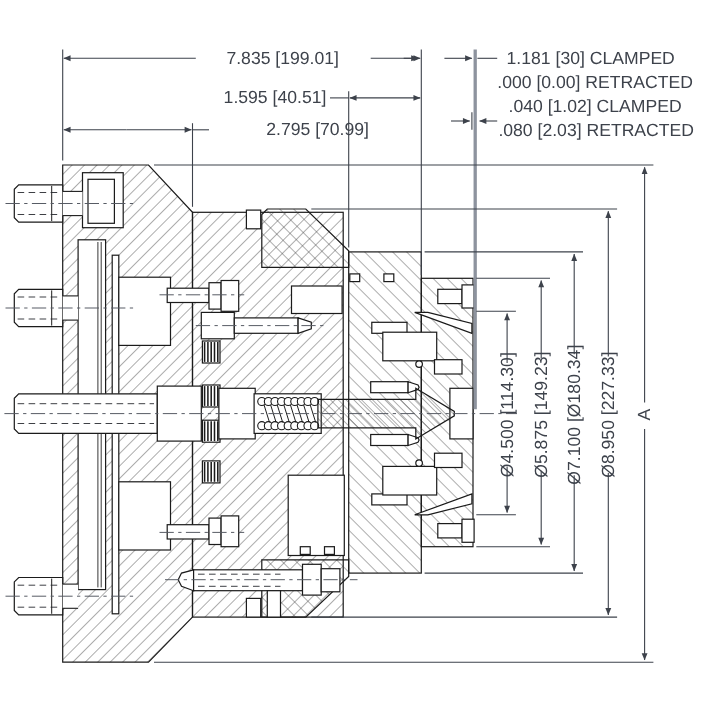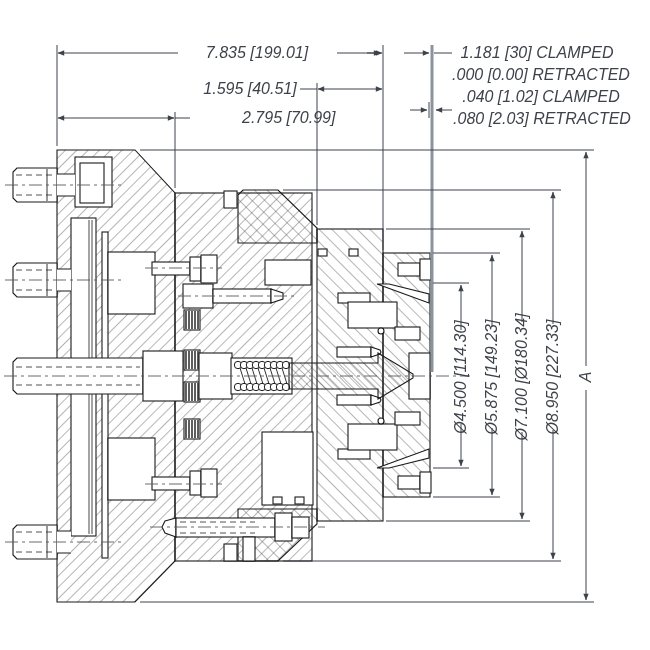--- a/index.html
+++ b/index.html
@@ -1,17 +1,17 @@
 <!DOCTYPE html>
 <html><head>
 <meta charset="utf-8">
 <style>
   html,body{margin:0;padding:0;background:#fff;}
   #stage{position:relative;width:650px;height:650px;background:#ffffff;overflow:hidden;
-         font-family:"Liberation Sans", sans-serif;font-style:italic;}
+         font-family:"Liberation Sans", sans-serif;}
   svg{display:block;}
   text{font-family:"Liberation Sans", sans-serif;}
   .dimtxt{font-size:16px;fill:#3d424b;}
   .part{stroke:#1b1b1b;stroke-width:1.1;}
   .white{fill:#ffffff;stroke:#1b1b1b;stroke-width:1.1;}
   .dim{stroke:#3d424b;stroke-width:1;fill:none;}
   .cl{stroke:#555a63;stroke-width:0.9;fill:none;stroke-dasharray:13 4 3 4;}
   .thread{stroke:#23262b;stroke-width:0.8;fill:none;stroke-dasharray:6 4;}
 </style>
 </head>

